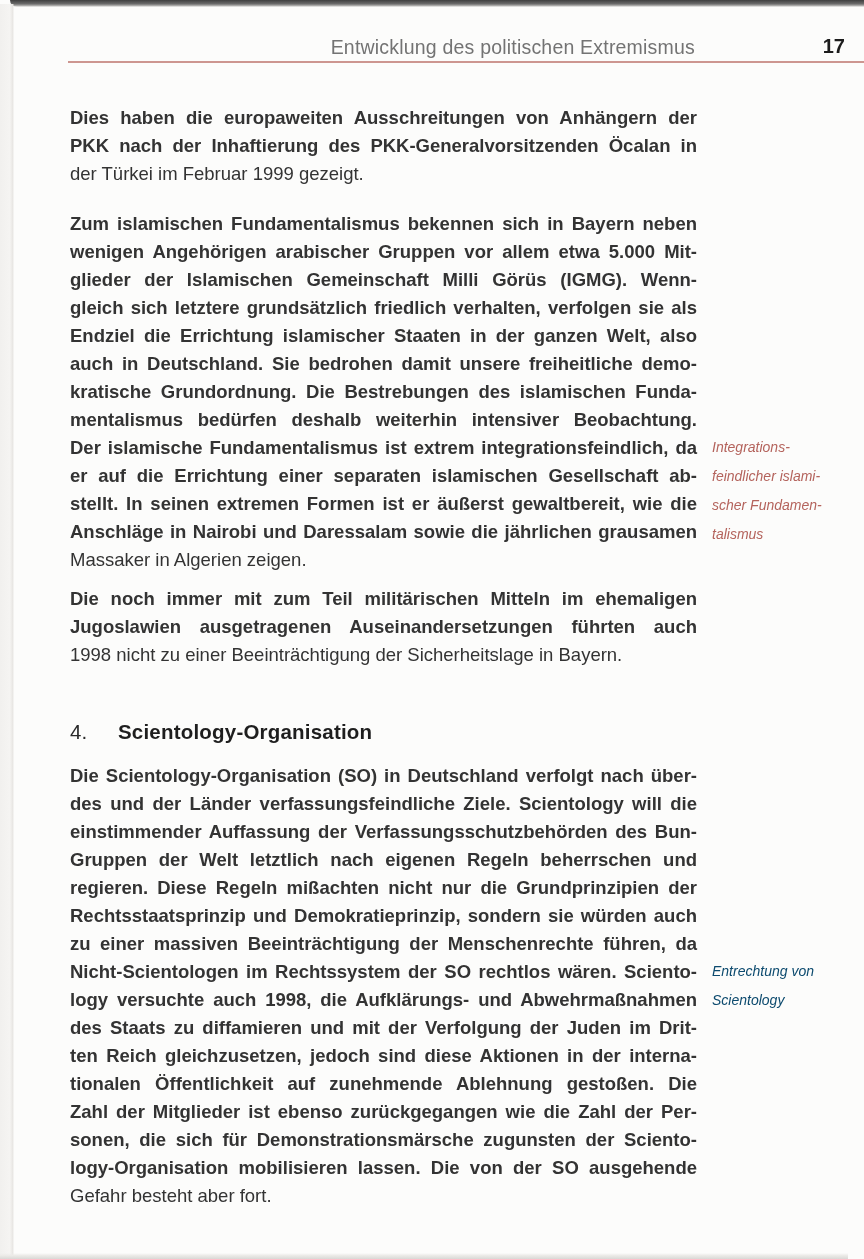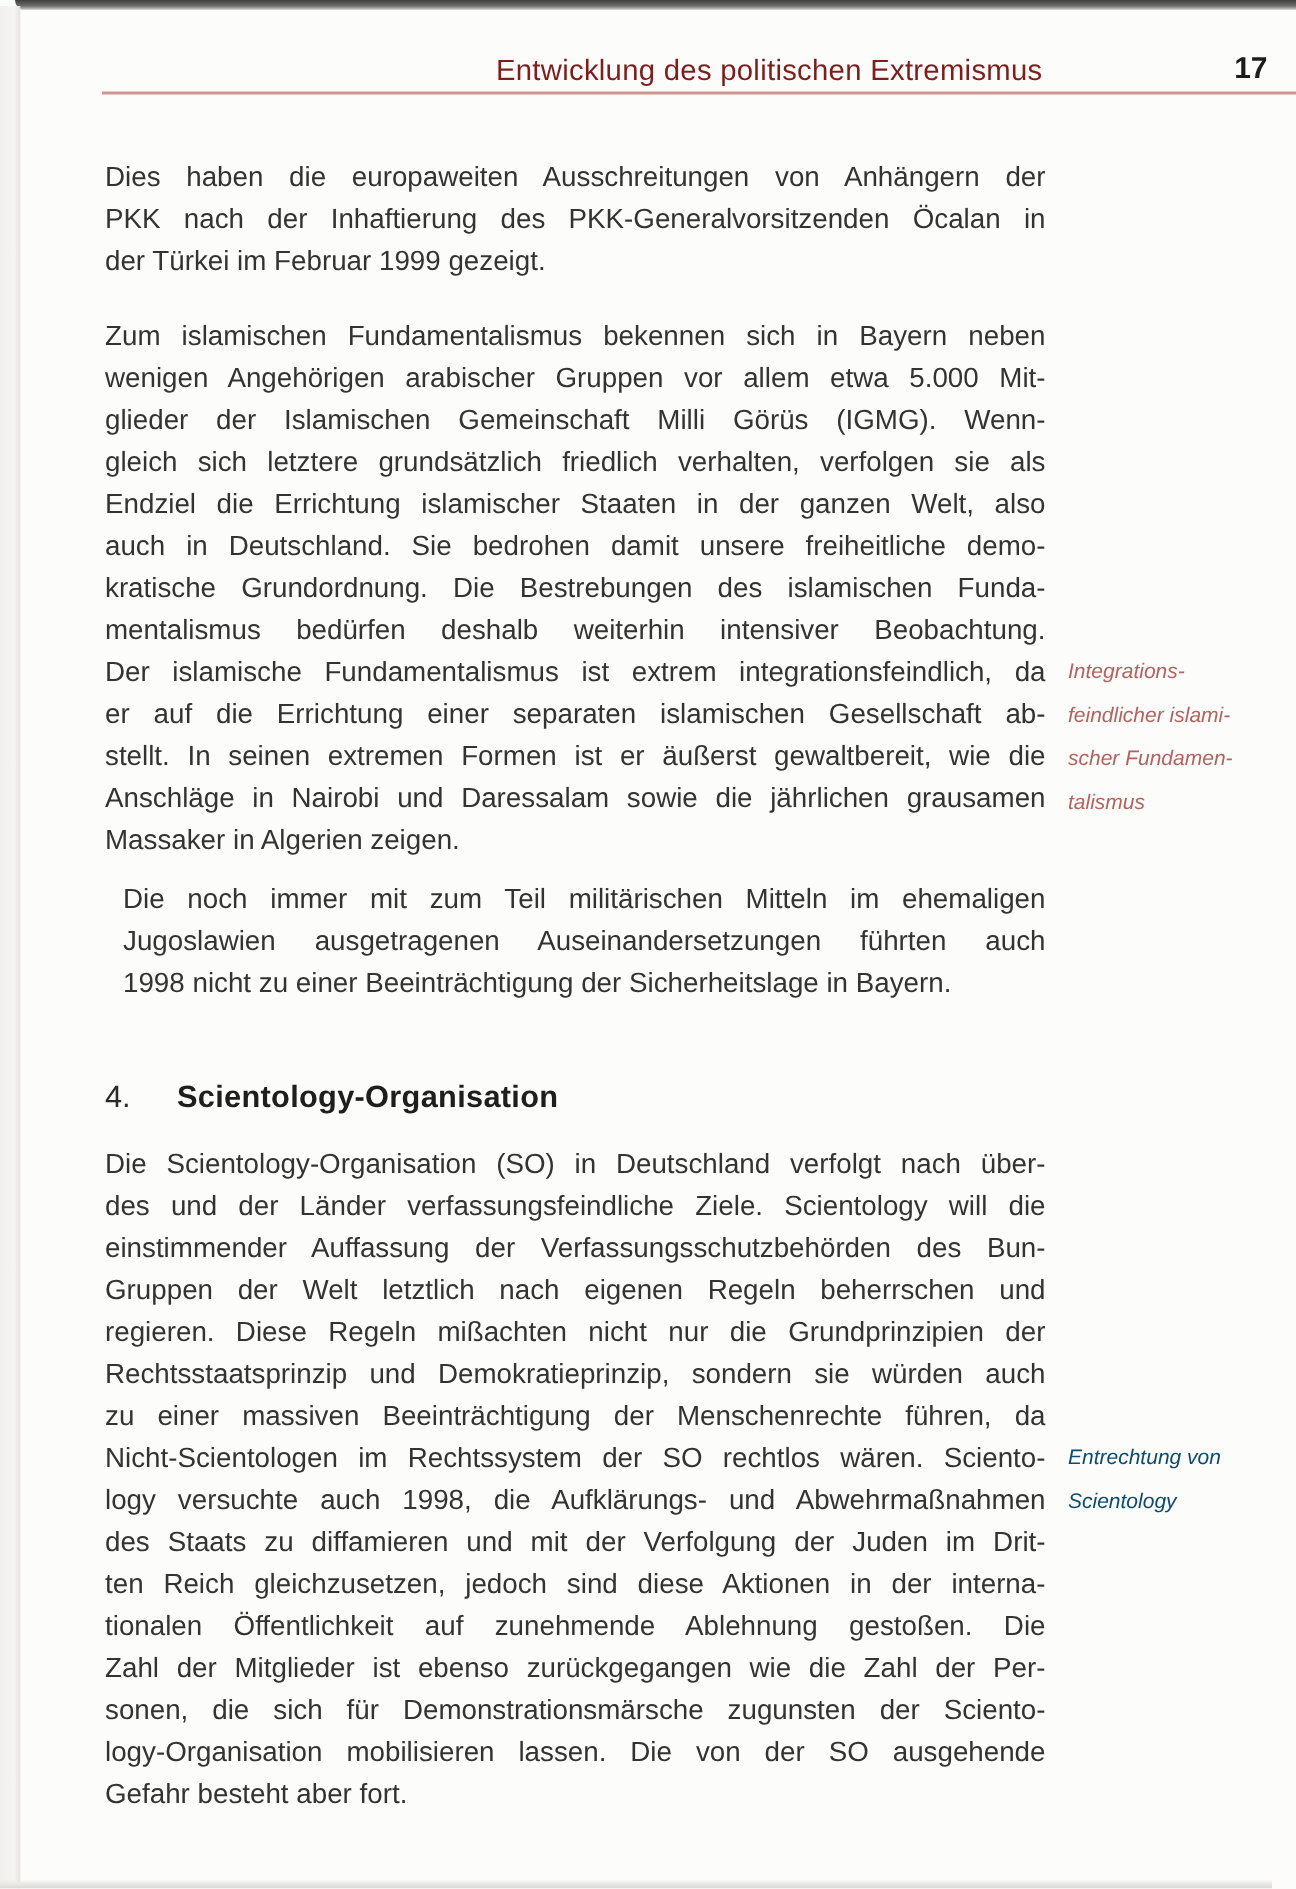--- a/index.html
+++ b/index.html
@@ -19,40 +19,40 @@
     position:absolute;top:4px;left:0;bottom:0;width:14px;
     background:linear-gradient(90deg,#f1f0ee 0%,#f5f4f2 70%,#e7e5e2 92%,rgba(252,252,251,0) 100%);
   }
   .scan-bottom-edge{
     position:absolute;left:0;right:16px;bottom:0;height:6px;
     background:linear-gradient(0deg,#d9d8d5 0%,#ecebe8 60%,rgba(252,252,251,0) 100%);
   }
   
   .header-title{
     position:absolute;top:36px;right:169px;
-    font-size:19.5px;color:#7f1d1d;letter-spacing:.2px;white-space:nowrap;
+    font-size:19.5px;color:#737373;letter-spacing:.2px;white-space:nowrap;
   }
   .header-page-number{
     position:absolute;top:35px;right:19px;
     font-size:20px;font-weight:bold;color:#1c1c1c;
   }
   .header-rule{
     position:absolute;top:61px;left:68px;right:0;height:2px;
     opacity:.85;
   }
   
   .text-column{
     position:absolute;top:104px;left:70px;width:627px;
     font-size:18.5px;line-height:28px;color:#333;
   }
   .para{margin:0;}
   .para .line{min-height:28px;}
-  .jst{text-align:justify;text-align-last:justify;-moz-text-align-last:justify;}
+  .jst{text-align:justify;text-align-last:justify;font-weight:bold;-moz-text-align-last:justify;}
   .para-2{margin-top:22px;}
-  .para-3{margin-top:11px;margin-left:12px;}
+  .para-3{margin-top:11px;}
   .section-heading{
     margin-top:48px;display:flex;align-items:baseline;
     font-size:20.5px;line-height:30px;color:#1e1e1e;
   }
   .section-number{width:48px;font-weight:normal;color:#2a2a2a;}
   .section-title{font-weight:bold;letter-spacing:.2px;text-align:center;}
   .para-4{margin-top:15px;}
   
   .margin-note{
     position:absolute;left:712px;width:150px;

